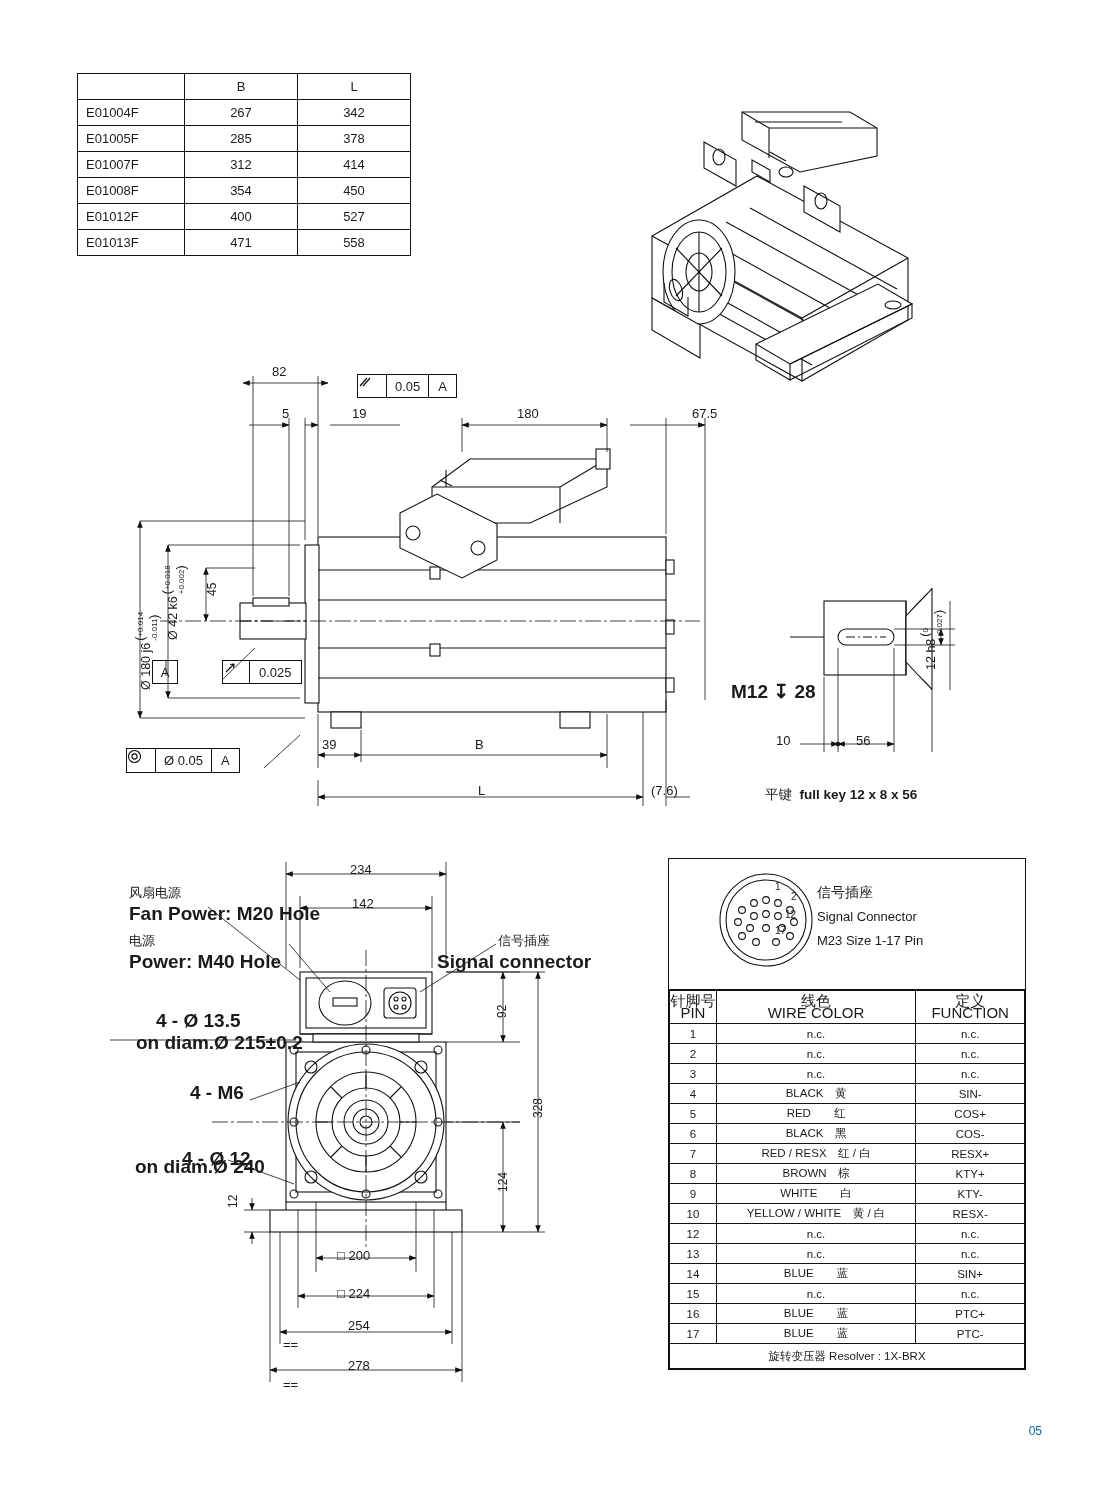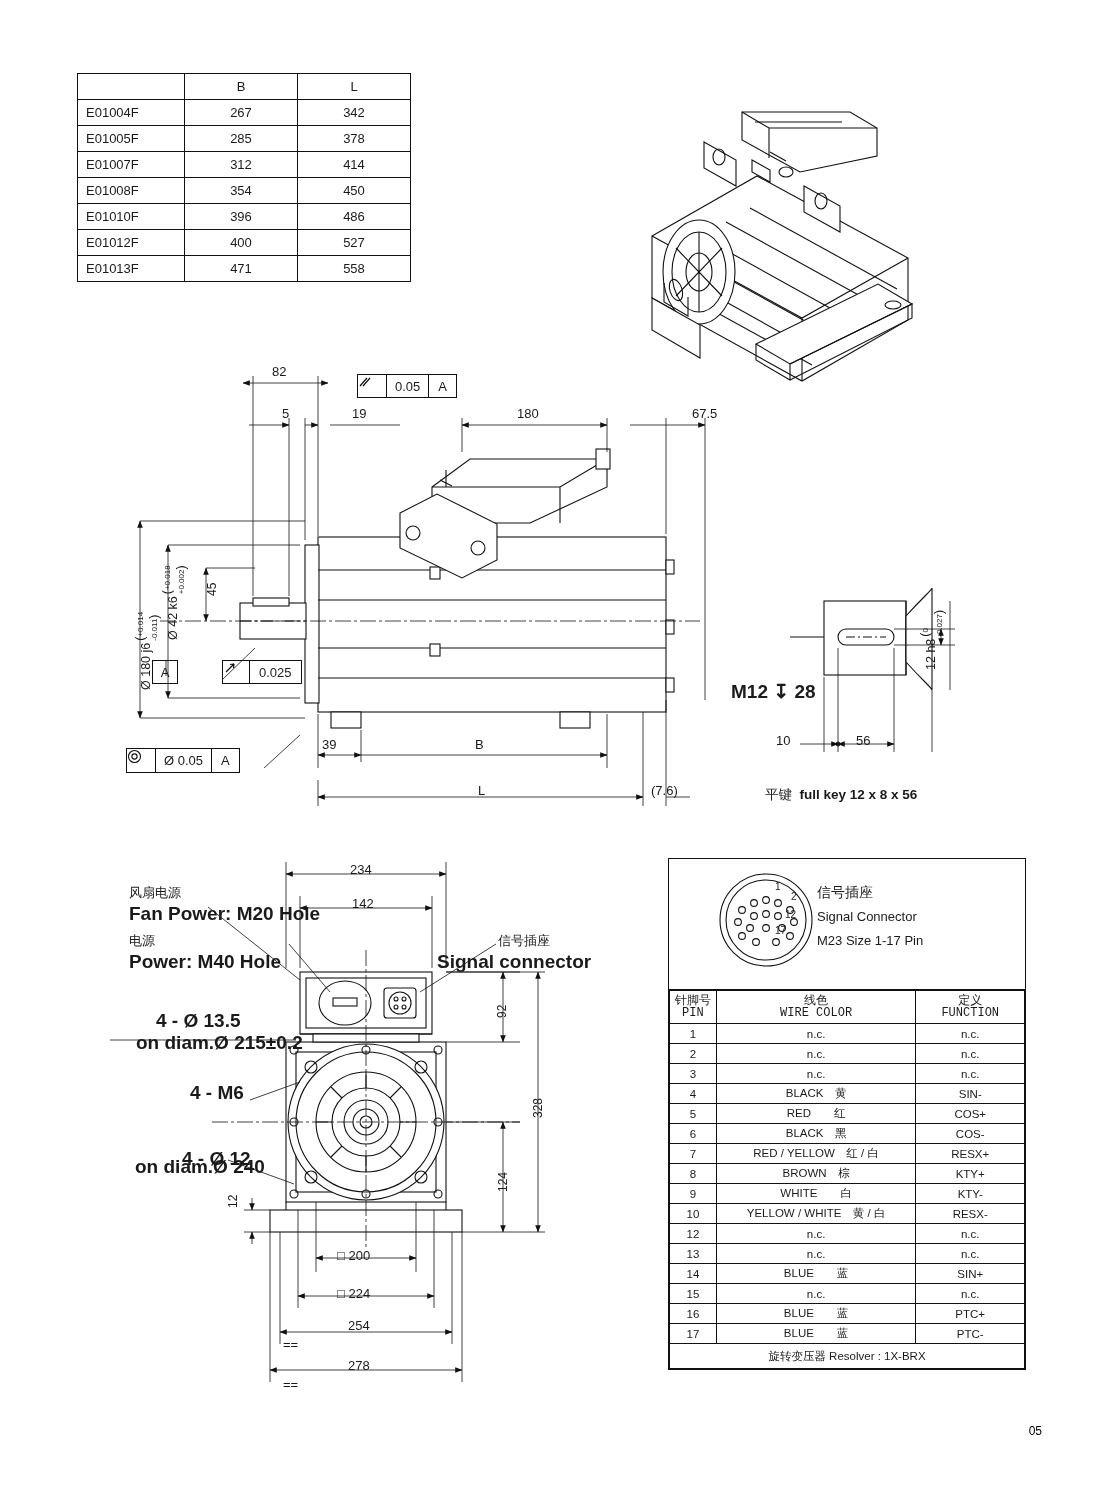--- a/index.html
+++ b/index.html
@@ -21,30 +21,30 @@
   #dim-table th{height:17px;}
   
   #conn-box{left:668px;top:858px;width:356px;border:1px solid #111;}
   #conn-head{height:130px;position:relative;border-bottom:1px solid #111;}
   #conn-head .txt{position:absolute;left:148px;font-size:13px;}
   #conn-table{border-collapse:collapse;width:100%;font-size:11.5px;}
   #conn-table td{border:1px solid #111;text-align:center;padding:2px 0;height:15px;}
   #conn-table td.c1{width:46px;}
   #conn-table td.c2{width:200px;}
   #conn-table td.c3{width:108px;}
-  #conn-table tr.hdr td{height:28px;line-height:12px;font-size:12px;font-family:Liberation Mono, monospace;}
+  #conn-table tr.hdr td{height:28px;line-height:12px;font-size:15px;}
   #conn-table tr.foot td{height:20px;}
   
   .lbl{font-size:13px;white-space:nowrap;}
   .lbl-b{font-size:19px;font-weight:bold;white-space:nowrap;}
   .vert{transform-origin:0 0;white-space:nowrap;font-size:12px;}
   .box{border:1px solid #111;display:flex;align-items:center;font-size:13px;}
   .sup{font-size:8px;line-height:8px;display:inline-block;vertical-align:middle;text-align:left;}
   svg{position:absolute;left:0;top:0;pointer-events:none;}
-  #pageno{right:60px;bottom:58px;font-size:12px;color:#000000;}
+  #pageno{right:60px;bottom:58px;font-size:12px;color:#0369a1;}
 </style>
 </head>
 <body>
 
 <table class="abs" id="dim-table">
   <tbody>
       <tr>
     <th></th>
     <th>B</th>
     <th>L</th>
@@ -61,25 +61,20 @@
   </tr>
   <tr>
     <td class="model">E01007F</td>
     <td class="num">312</td>
     <td class="num">414</td>
   </tr>
   <tr>
     <td class="model">E01008F</td>
     <td class="num">354</td>
     <td class="num">450</td>
-  </tr>
-  <tr>
-    <td class="model">E01010F</td>
-    <td class="num">396</td>
-    <td class="num">486</td>
   </tr>
   <tr>
     <td class="model">E01012F</td>
     <td class="num">400</td>
     <td class="num">527</td>
   </tr>
   <tr>
     <td class="model">E01013F</td>
     <td class="num">471</td>
     <td class="num">558</td>
@@ -518,21 +513,21 @@
           <td class="c2">RED  红</td>
           <td class="c3">COS+</td>
         </tr>
     <tr>
           <td class="c1">6</td>
           <td class="c2">BLACK 黑</td>
           <td class="c3">COS-</td>
         </tr>
     <tr>
           <td class="c1">7</td>
-          <td class="c2">RED / YELLOW 红 / 白</td>
+          <td class="c2">RED / RESX 红 / 白</td>
           <td class="c3">RESX+</td>
         </tr>
     <tr>
           <td class="c1">8</td>
           <td class="c2">BROWN 棕</td>
           <td class="c3">KTY+</td>
         </tr>
     <tr>
           <td class="c1">9</td>
           <td class="c2">WHITE  白</td>

